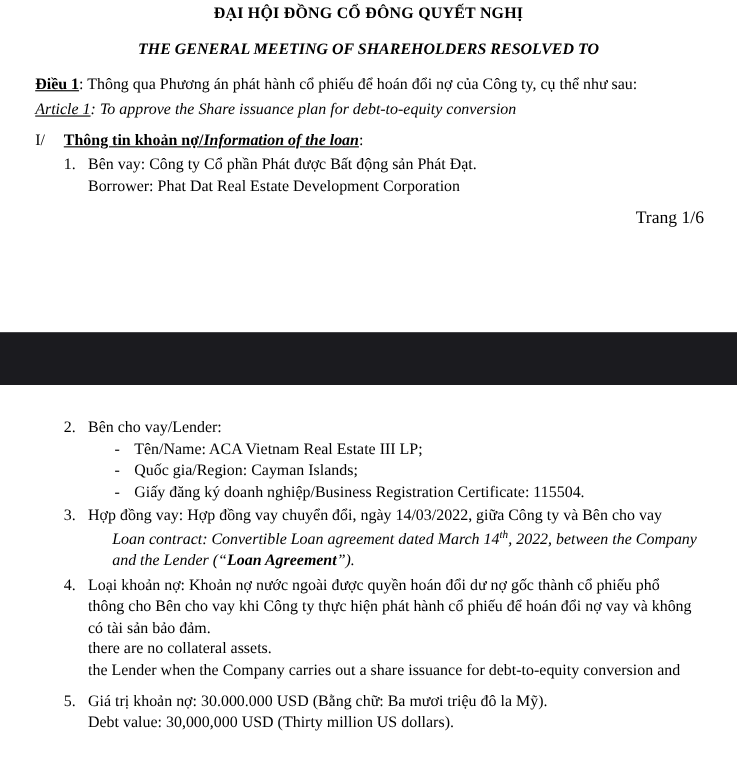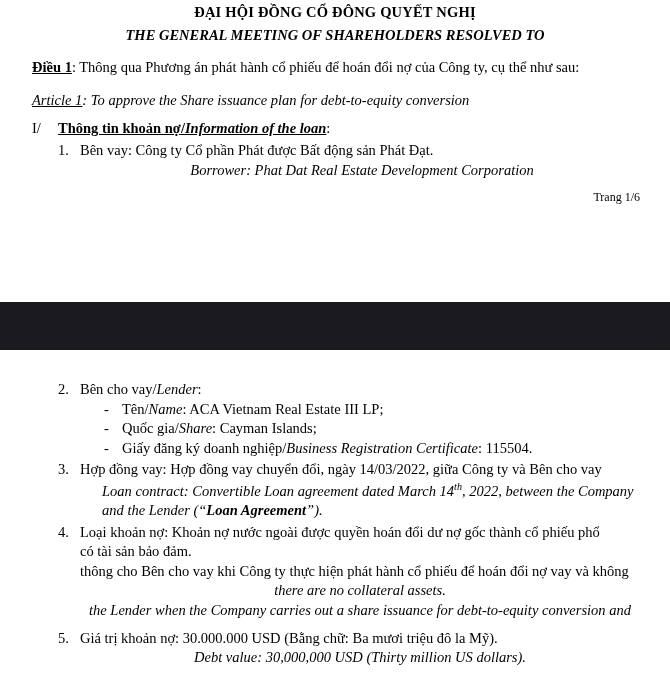--- a/index.html
+++ b/index.html
@@ -36,41 +36,41 @@
     font-weight: bold;
     font-size: 14.5px;
     letter-spacing: 0.2px;
     margin-top: 4px;
   }
   .subtitle-line {
     text-align: center;
     font-weight: bold;
     font-style: italic;
     font-size: 14.5px;
-    margin-top: 6px;
+    margin-top: 16px;
   }
 
   .block {
     margin-top: 14px;
     padding-left: 32px;
     padding-right: 42px;
   }
   .article-line {
     font-size: 14.5px;
     line-height: 1.35;
   }
   .article-label {
     font-weight: bold;
     text-decoration: underline;
   }
   .article-line-it {
     font-style: italic;
     font-size: 14.5px;
     line-height: 1.35;
-    margin-top: 13px;
+    margin-top: 3px;
   }
   .article-label-it {
     font-style: italic;
     text-decoration: underline;
   }
 
   .section {
     margin-top: 10px;
     padding-left: 32px;
     padding-right: 26px;
@@ -109,32 +109,30 @@
     line-height: 1.35;
   }
   .li-marker {
     width: 22px;
     flex: 0 0 22px;
   }
   .li-body {
     flex: 1;
   }
   .it {
-    font-style: italic;
-    text-align: center;
   }
   .b {
     font-weight: bold;
   }
 
   .page-number {
     position: absolute;
     right: 30px;
     top: 190px;
-    font-size: 12px;
+    font-size: 16px;
   }
 
   
   .band {
     position: absolute;
     left: 0;
     top: 302px;
     width: 670px;
     height: 48px;
     background: #1b1b1f;
@@ -236,21 +234,21 @@
           <div class="sub">
             <div class="li">
               <div class="li-marker">-</div>
               <div class="li-body">
                 <span>Tên/</span><span class="it">Name</span><span>: ACA Vietnam Real Estate III LP;</span>
               </div>
             </div>
             <div class="li">
               <div class="li-marker">-</div>
               <div class="li-body">
-                <span>Quốc gia/</span><span class="it">Share</span><span>: Cayman Islands;</span>
+                <span>Quốc gia/</span><span class="it">Region</span><span>: Cayman Islands;</span>
               </div>
             </div>
             <div class="li">
               <div class="li-marker">-</div>
               <div class="li-body">
                 <span>Giấy đăng ký doanh nghiệp/</span><span class="it">Business Registration Certificate</span><span>: 115504.</span>
               </div>
             </div>
           </div>
         </div>
@@ -266,22 +264,22 @@
           <div class="cont-it">
             <span>and the Lender (“</span><span class="b">Loan Agreement</span><span>”).</span>
           </div>
         </div>
       </div>
 
       <div class="li item">
         <div class="li-marker">4.</div>
         <div class="li-body">
           <div>Loại khoản nợ: Khoản nợ nước ngoài được quyền hoán đổi dư nợ gốc thành cổ phiếu phổ</div>
+          <div>thông cho Bên cho vay khi Công ty thực hiện phát hành cổ phiếu để hoán đổi nợ vay và không</div>
           <div>có tài sản bảo đảm.</div>
-          <div>thông cho Bên cho vay khi Công ty thực hiện phát hành cổ phiếu để hoán đổi nợ vay và không</div>
           <div class="it">there are no collateral assets.</div>
           <div class="it">the Lender when the Company carries out a share issuance for debt-to-equity conversion and</div>
         </div>
       </div>
 
       <div class="li item" style="margin-top:8px;">
         <div class="li-marker">5.</div>
         <div class="li-body">
           <div>Giá trị khoản nợ: 30.000.000 USD (Bằng chữ: Ba mươi triệu đô la Mỹ).</div>
           <div class="it">Debt value: 30,000,000 USD (Thirty million US dollars).</div>

